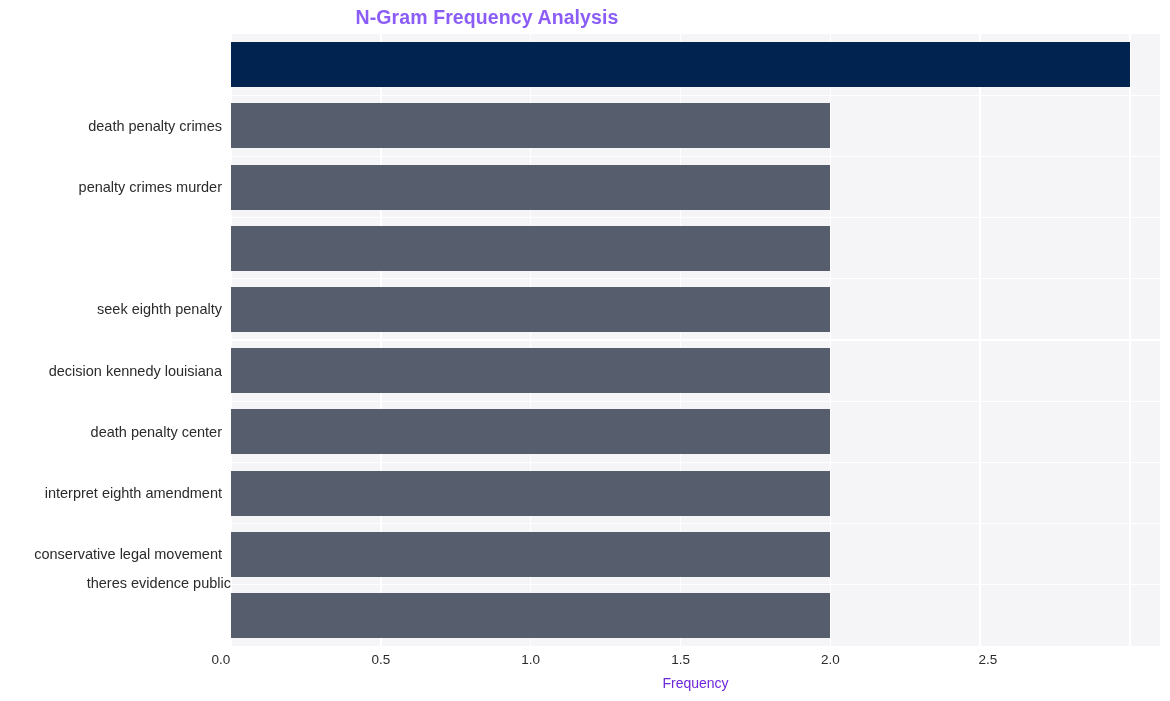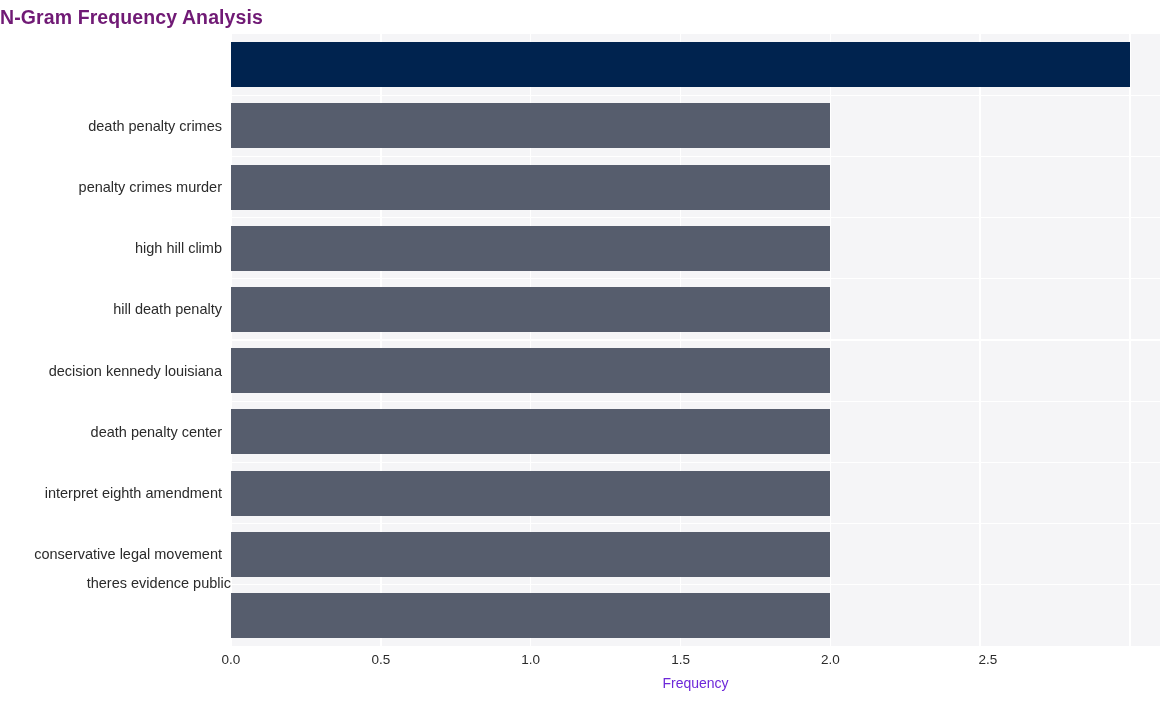--- a/index.html
+++ b/index.html
@@ -22,24 +22,24 @@
     height: 701px;
     background: #ffffff;
   }
 
   
   #chart-title {
     position: absolute;
     left: 0;
     top: 6px;
     width: 974px;
-    text-align: left;
+    text-align: center;
     font-size: 19.5px;
     font-weight: bold;
-    color: #701a75;
+    color: #8b5cf6;
     letter-spacing: 0.1px;
   }
 
   
   #plot-area {
     position: absolute;
     left: 231px;
     top: 34px;
     width: 929px;
     height: 612px;
@@ -140,30 +140,29 @@
         <div class="bar" title="death penalty center: 2" style="top: 375.3px; height: 45px; width: 599.355px; background: rgb(86, 93, 109);"></div>
         <div class="bar" title="interpret eighth amendment: 2" style="top: 436.5px; height: 45px; width: 599.355px; background: rgb(86, 93, 109);"></div>
         <div class="bar" title="conservative legal movement: 2" style="top: 497.7px; height: 45px; width: 599.355px; background: rgb(86, 93, 109);"></div>
         <div class="bar" title="theres evidence public: 2" style="top: 558.9px; height: 45px; width: 599.355px; background: rgb(86, 93, 109);"></div>
       </div>
   </div>
 
   <div id="y-tick-layer">
       <div class="ytick-item" style="top: 125.8px;">death penalty crimes</div>
       <div class="ytick-item" style="top: 187px;">penalty crimes murder</div>
-      <div class="ytick-item" style="top: 248.2px;">high hill climb</div>
-      <div class="ytick-item" style="top: 309.4px;">hill death penalty</div>
+      <div class="ytick-item" style="top: 309.4px;">seek eighth penalty</div>
       <div class="ytick-item" style="top: 370.6px;">decision kennedy louisiana</div>
       <div class="ytick-item" style="top: 431.8px;">death penalty center</div>
       <div class="ytick-item" style="top: 493px;">interpret eighth amendment</div>
       <div class="ytick-item" style="top: 554.2px;">conservative legal movement</div>
       <div class="ytick-item" style="top: 583px; margin-left: 9px;">theres evidence public</div>
     </div>
   <div id="x-tick-layer">
-      <div class="xtick-item" style="left: 231px;">0.0</div>
+      <div class="xtick-item" style="left: 221px;">0.0</div>
       <div class="xtick-item" style="left: 380.839px;">0.5</div>
       <div class="xtick-item" style="left: 530.677px;">1.0</div>
       <div class="xtick-item" style="left: 680.516px;">1.5</div>
       <div class="xtick-item" style="left: 830.355px;">2.0</div>
       <div class="xtick-item" style="left: 988px;">2.5</div>
       <div class="xtick-item" style="left: 1186px;">3.0</div>
     </div>
 
   <div id="xaxis-label">Frequency</div>
 

